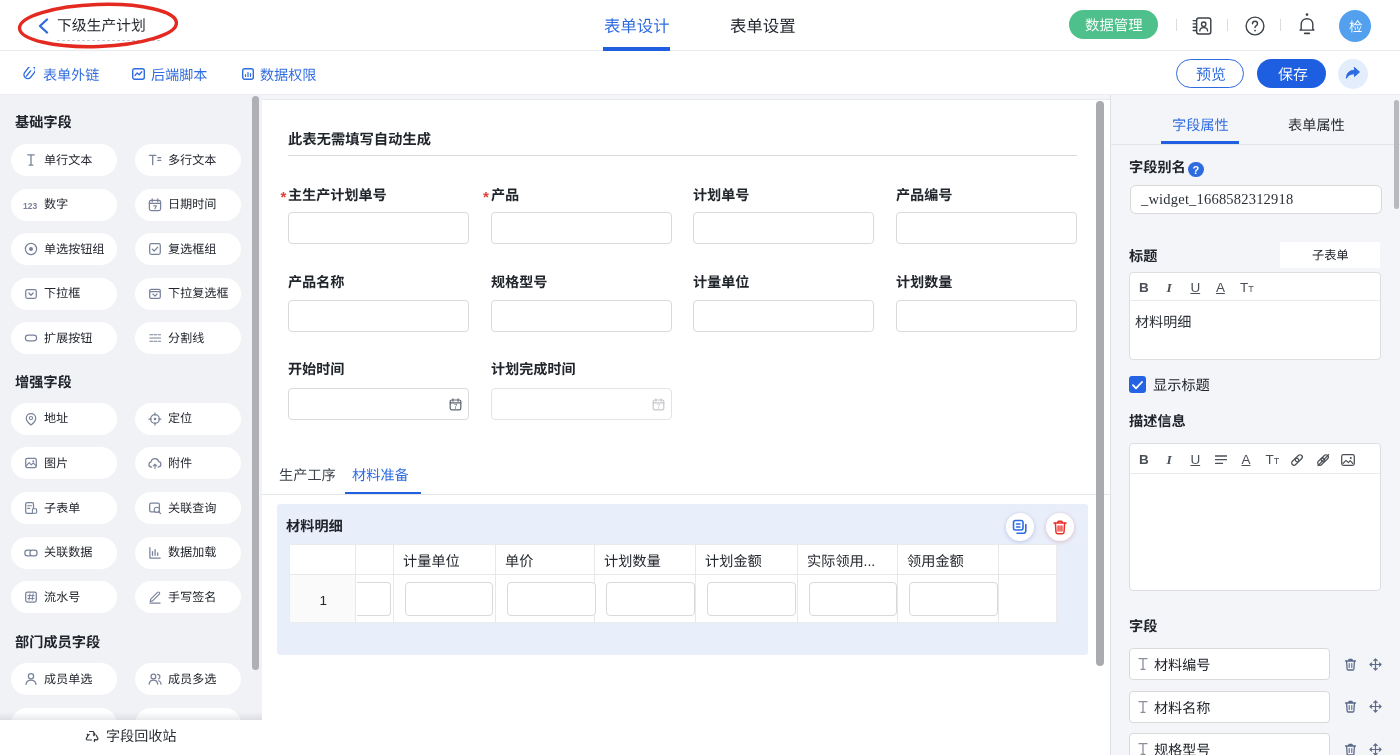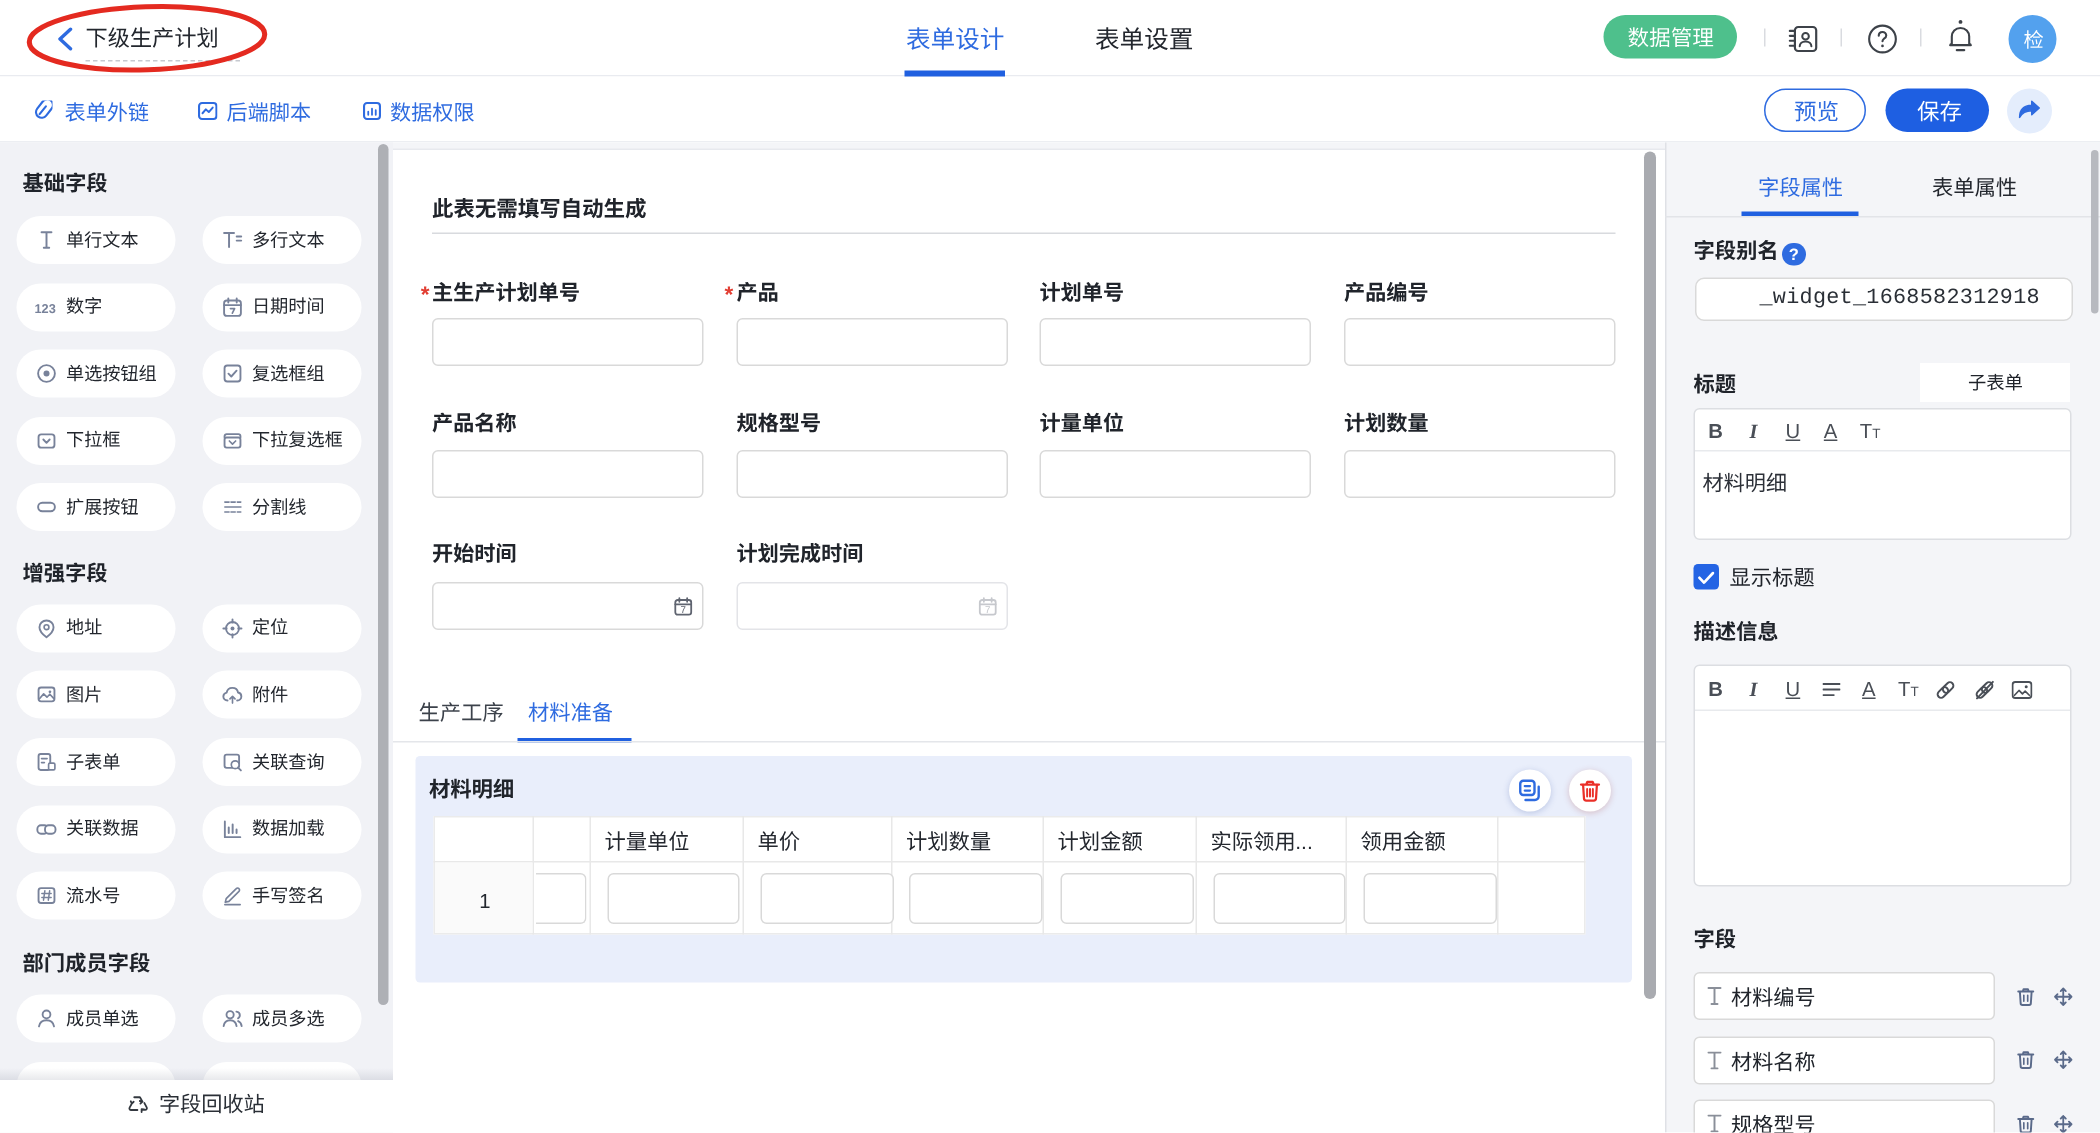--- a/index.html
+++ b/index.html
@@ -860,21 +860,21 @@
       <g fill="#20242b" transform="translate(0 12.07) scale(0.0142 -0.0142)">
         <use href="#b5b57" x="0"></use>
         <use href="#b6bb5" x="1000"></use>
         <use href="#b522b" x="2000"></use>
         <use href="#b540d" x="3000"></use>
       </g>
     </svg>
     <div style="position:absolute;left:1188px;top:161.8px;width:15.5px;height:15.5px;border-radius:50%;background:#2e6be0;"></div>
     <div style="position:absolute;left:1192.5px;top:163.5px;font-family:'Liberation Sans',sans-serif;font-size:11px;font-weight:bold;color:#fff;">?</div>
     <div class="in" style="left:1129.5px;top:185px;width:252px;height:29px;border-radius:6px;"></div>
-    <div style="position:absolute;left:1141px;top:191px;font-family:Liberation Mono, monospace;font-size:14.5px;color:#2a2f36;letter-spacing:0.2px;margin-left:32px;">_widget_1668582312918</div>
+    <div style="position:absolute;left:1141px;top:191px;font-family:Liberation Serif, serif;font-size:14.5px;color:#2a2f36;letter-spacing:0.2px;">_widget_1668582312918</div>
     <svg width="28.4" height="16" viewBox="0 0 28.4 16" style="position:absolute;left:1128.5px;top:248.7px;">
       <g fill="#20242b" transform="translate(0 12.07) scale(0.0142 -0.0142)">
         <use href="#b6807" x="0"></use>
         <use href="#b9898" x="1000"></use>
       </g>
     </svg>
     <div style="position:absolute;left:1280px;top:241.5px;width:100px;height:26px;background:#fff;"></div>
     <svg width="36.6" height="13" viewBox="0 0 36.6 13" style="position:absolute;left:1312px;top:248.7px;">
       <g fill="#20242b" transform="translate(0 10.37) scale(0.0122 -0.0122)">
         <use href="#r5b50" x="0"></use>

